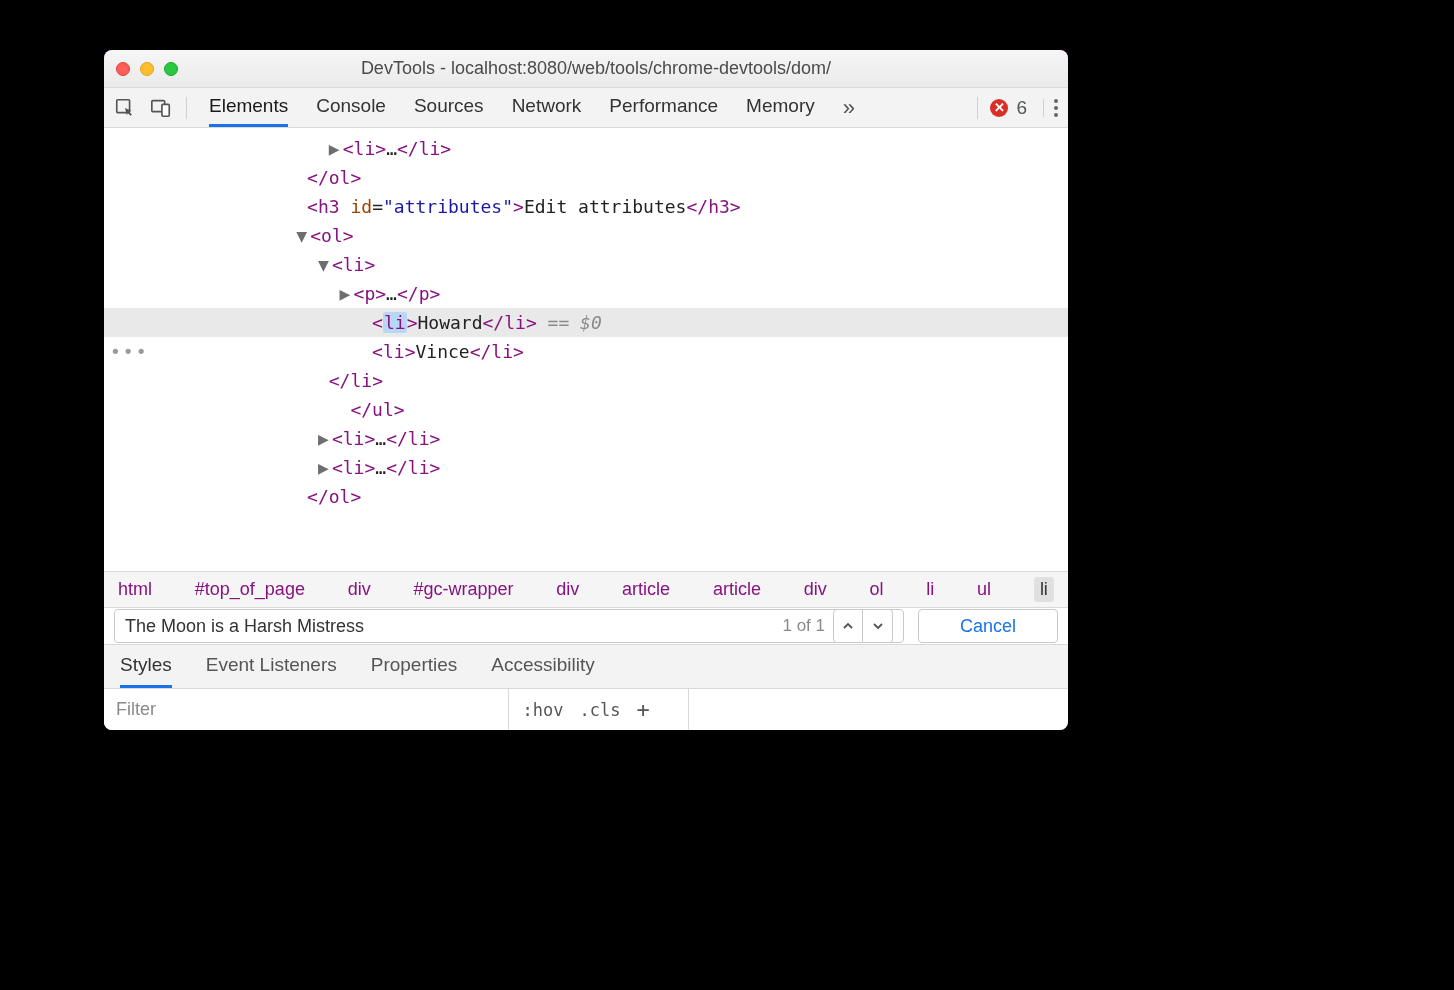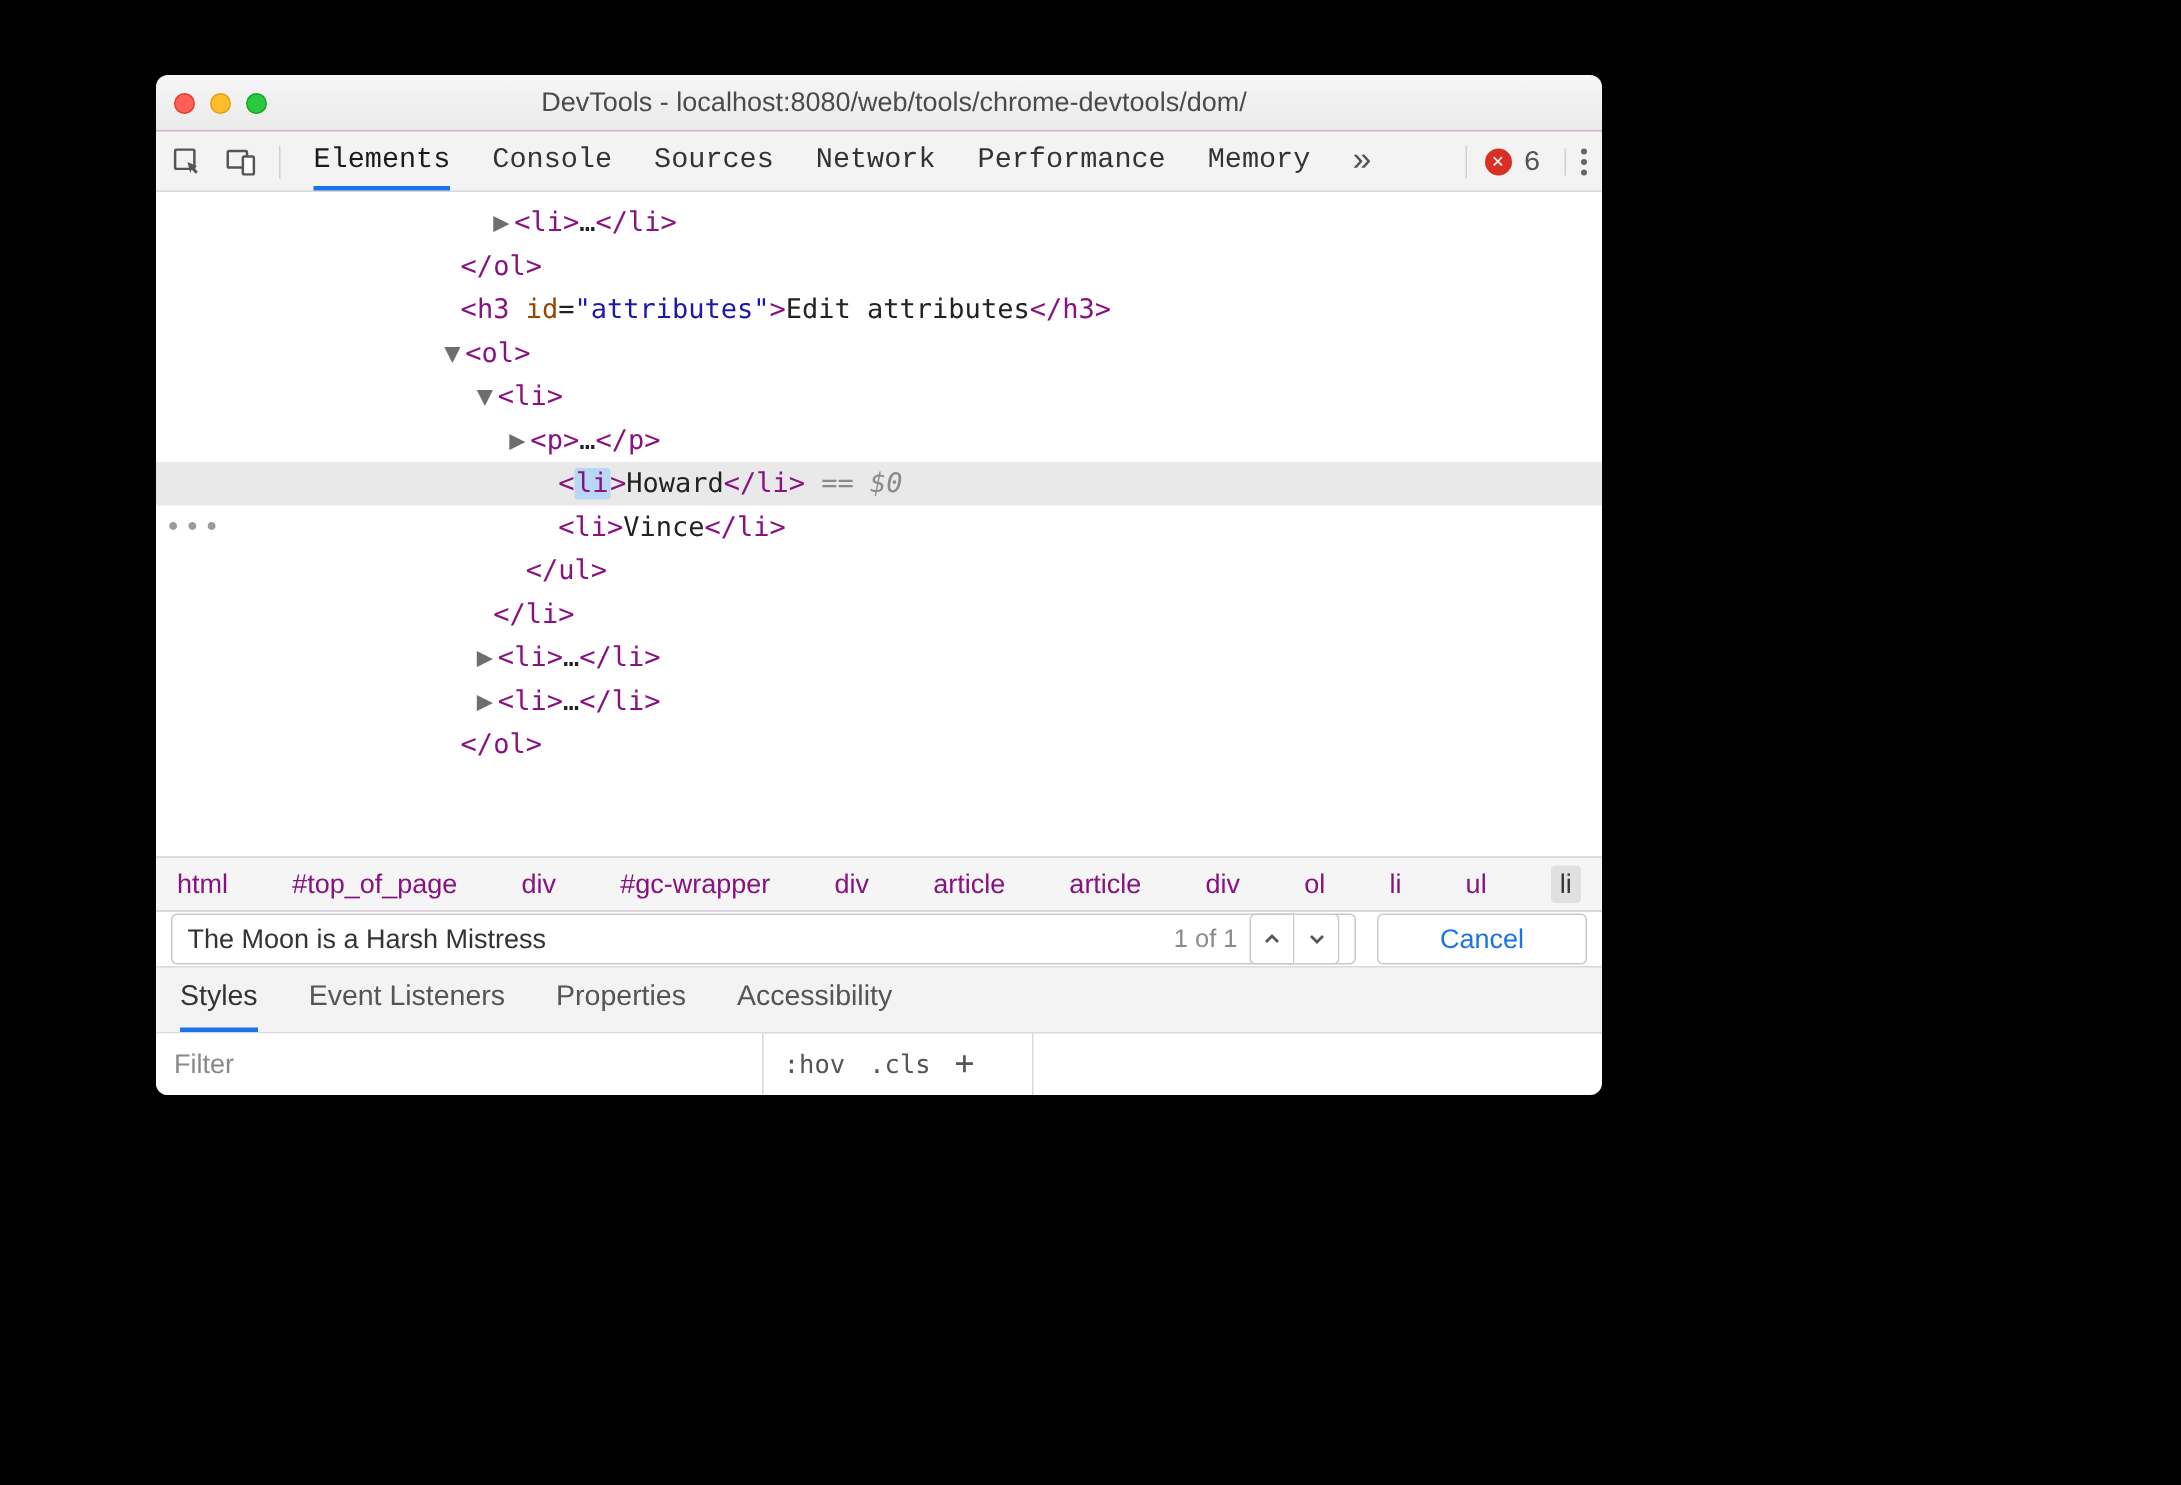--- a/index.html
+++ b/index.html
@@ -12,21 +12,21 @@
   }
   
   .titlebar { height:38px; background:linear-gradient(#f6f6f6,#eaeaea); border-bottom:1px solid #d9d9d9; display:flex; align-items:center; padding:0 12px; }
   .traffic { display:flex; gap:10px; margin-right:18px; }
   .dot { width:14px; height:14px; border-radius:50%; }
   .dot.red { background:#ff5f57; border:1px solid #e33e32; }
   .dot.yellow { background:#ffbd2e; border:1px solid #e1a116; }
   .dot.green { background:#28c840; border:1px solid #17a62b; }
   .title-text { flex:1; text-align:center; color:#4b4b4b; font-size:18px; padding-right:60px; }
   
-  .toolbar { height:40px; border-bottom:1px solid #d9d9d9; display:flex; align-items:center; padding:0 10px; background:#f3f3f3;font-family:Liberation Mono, monospace; }
+  .toolbar { height:40px; border-bottom:1px solid #d9d9d9; display:flex; align-items:center; padding:0 10px; background:#f3f3f3; }
   .tool-icons { display:flex; align-items:center; gap:14px; padding-right:14px; border-right:1px solid #d0d0d0; }
   .icon-svg { width:22px; height:22px; display:block; }
   .tabs { display:flex; align-items:stretch; gap:28px; padding:0 22px; flex:1; color:#333; font-size:19px; height:100%; }
   .tab { display:flex; align-items:center; cursor:pointer; color:#333; border-bottom:3px solid transparent; }
   .tab.active { color:#1a1a1a; border-bottom:3px solid #1a73e8; }
   .tabs .more { display:flex; align-items:center; font-size:22px; color:#555; }
   .toolbar-right { display:flex; align-items:center; gap:8px; padding-left:12px; border-left:1px solid #d0d0d0; color:#555; font-size:19px; margin-left:8px; }
   .error-badge { background:#d93025; color:#fff; width:18px; height:18px; border-radius:50%; display:inline-flex; align-items:center; justify-content:center; font-size:13px; font-weight:bold; }
   .kebab { display:flex; flex-direction:column; gap:3px; padding-left:10px; border-left:1px solid #d0d0d0; margin-left:8px; }
   .kebab span { width:4px; height:4px; border-radius:50%; background:#666; }
@@ -122,22 +122,22 @@
   <div class="dom-area">
     <div class="row">                    <span class="arrow">▶</span><span class="angle">&lt;</span><span class="tag">li</span><span class="angle">&gt;</span><span class="text">…</span><span class="angle">&lt;/</span><span class="tag">li</span><span class="angle">&gt;</span></div>
     <div class="row">                  <span class="angle">&lt;/</span><span class="tag">ol</span><span class="angle">&gt;</span></div>
     <div class="row">                  <span class="angle">&lt;</span><span class="tag">h3</span> <span class="attrname">id</span><span class="text">=</span><span class="attrval">"attributes"</span><span class="angle">&gt;</span><span class="text">Edit attributes</span><span class="angle">&lt;/</span><span class="tag">h3</span><span class="angle">&gt;</span></div>
     <div class="row">                 <span class="arrow">▼</span><span class="angle">&lt;</span><span class="tag">ol</span><span class="angle">&gt;</span></div>
     <div class="row">                   <span class="arrow">▼</span><span class="angle">&lt;</span><span class="tag">li</span><span class="angle">&gt;</span></div>
     <div class="row">                     <span class="arrow">▶</span><span class="angle">&lt;</span><span class="tag">p</span><span class="angle">&gt;</span><span class="text">…</span><span class="angle">&lt;/</span><span class="tag">p</span><span class="angle">&gt;</span></div>
     <div class="gutter-dots" style="top:calc(7 * 29px + 6px);">•••</div>
     <div class="row selected">                        <span class="angle">&lt;</span><span class="tag li-hl">li</span><span class="angle">&gt;</span><span class="text">Howard</span><span class="angle">&lt;/</span><span class="tag">li</span><span class="angle">&gt;</span><span class="sel-ref"> == $0</span></div>
     <div class="row">                        <span class="angle">&lt;</span><span class="tag">li</span><span class="angle">&gt;</span><span class="text">Vince</span><span class="angle">&lt;/</span><span class="tag">li</span><span class="angle">&gt;</span></div>
+    <div class="row">                    <span class="angle">&lt;/</span><span class="tag">li</span><span class="angle">&gt;</span></div>
     <div class="row">                      <span class="angle">&lt;/</span><span class="tag">ul</span><span class="angle">&gt;</span></div>
-    <div class="row">                    <span class="angle">&lt;/</span><span class="tag">li</span><span class="angle">&gt;</span></div>
     <div class="row">                   <span class="arrow">▶</span><span class="angle">&lt;</span><span class="tag">li</span><span class="angle">&gt;</span><span class="text">…</span><span class="angle">&lt;/</span><span class="tag">li</span><span class="angle">&gt;</span></div>
     <div class="row">                   <span class="arrow">▶</span><span class="angle">&lt;</span><span class="tag">li</span><span class="angle">&gt;</span><span class="text">…</span><span class="angle">&lt;/</span><span class="tag">li</span><span class="angle">&gt;</span></div>
     <div class="row">                  <span class="angle">&lt;/</span><span class="tag">ol</span><span class="angle">&gt;</span></div>
   </div>
 
   <div class="breadcrumb-bar">
     <span class="crumb">html</span>
     <span class="crumb">#top_of_page</span>
     <span class="crumb">div</span>
     <span class="crumb">#gc-wrapper</span>

